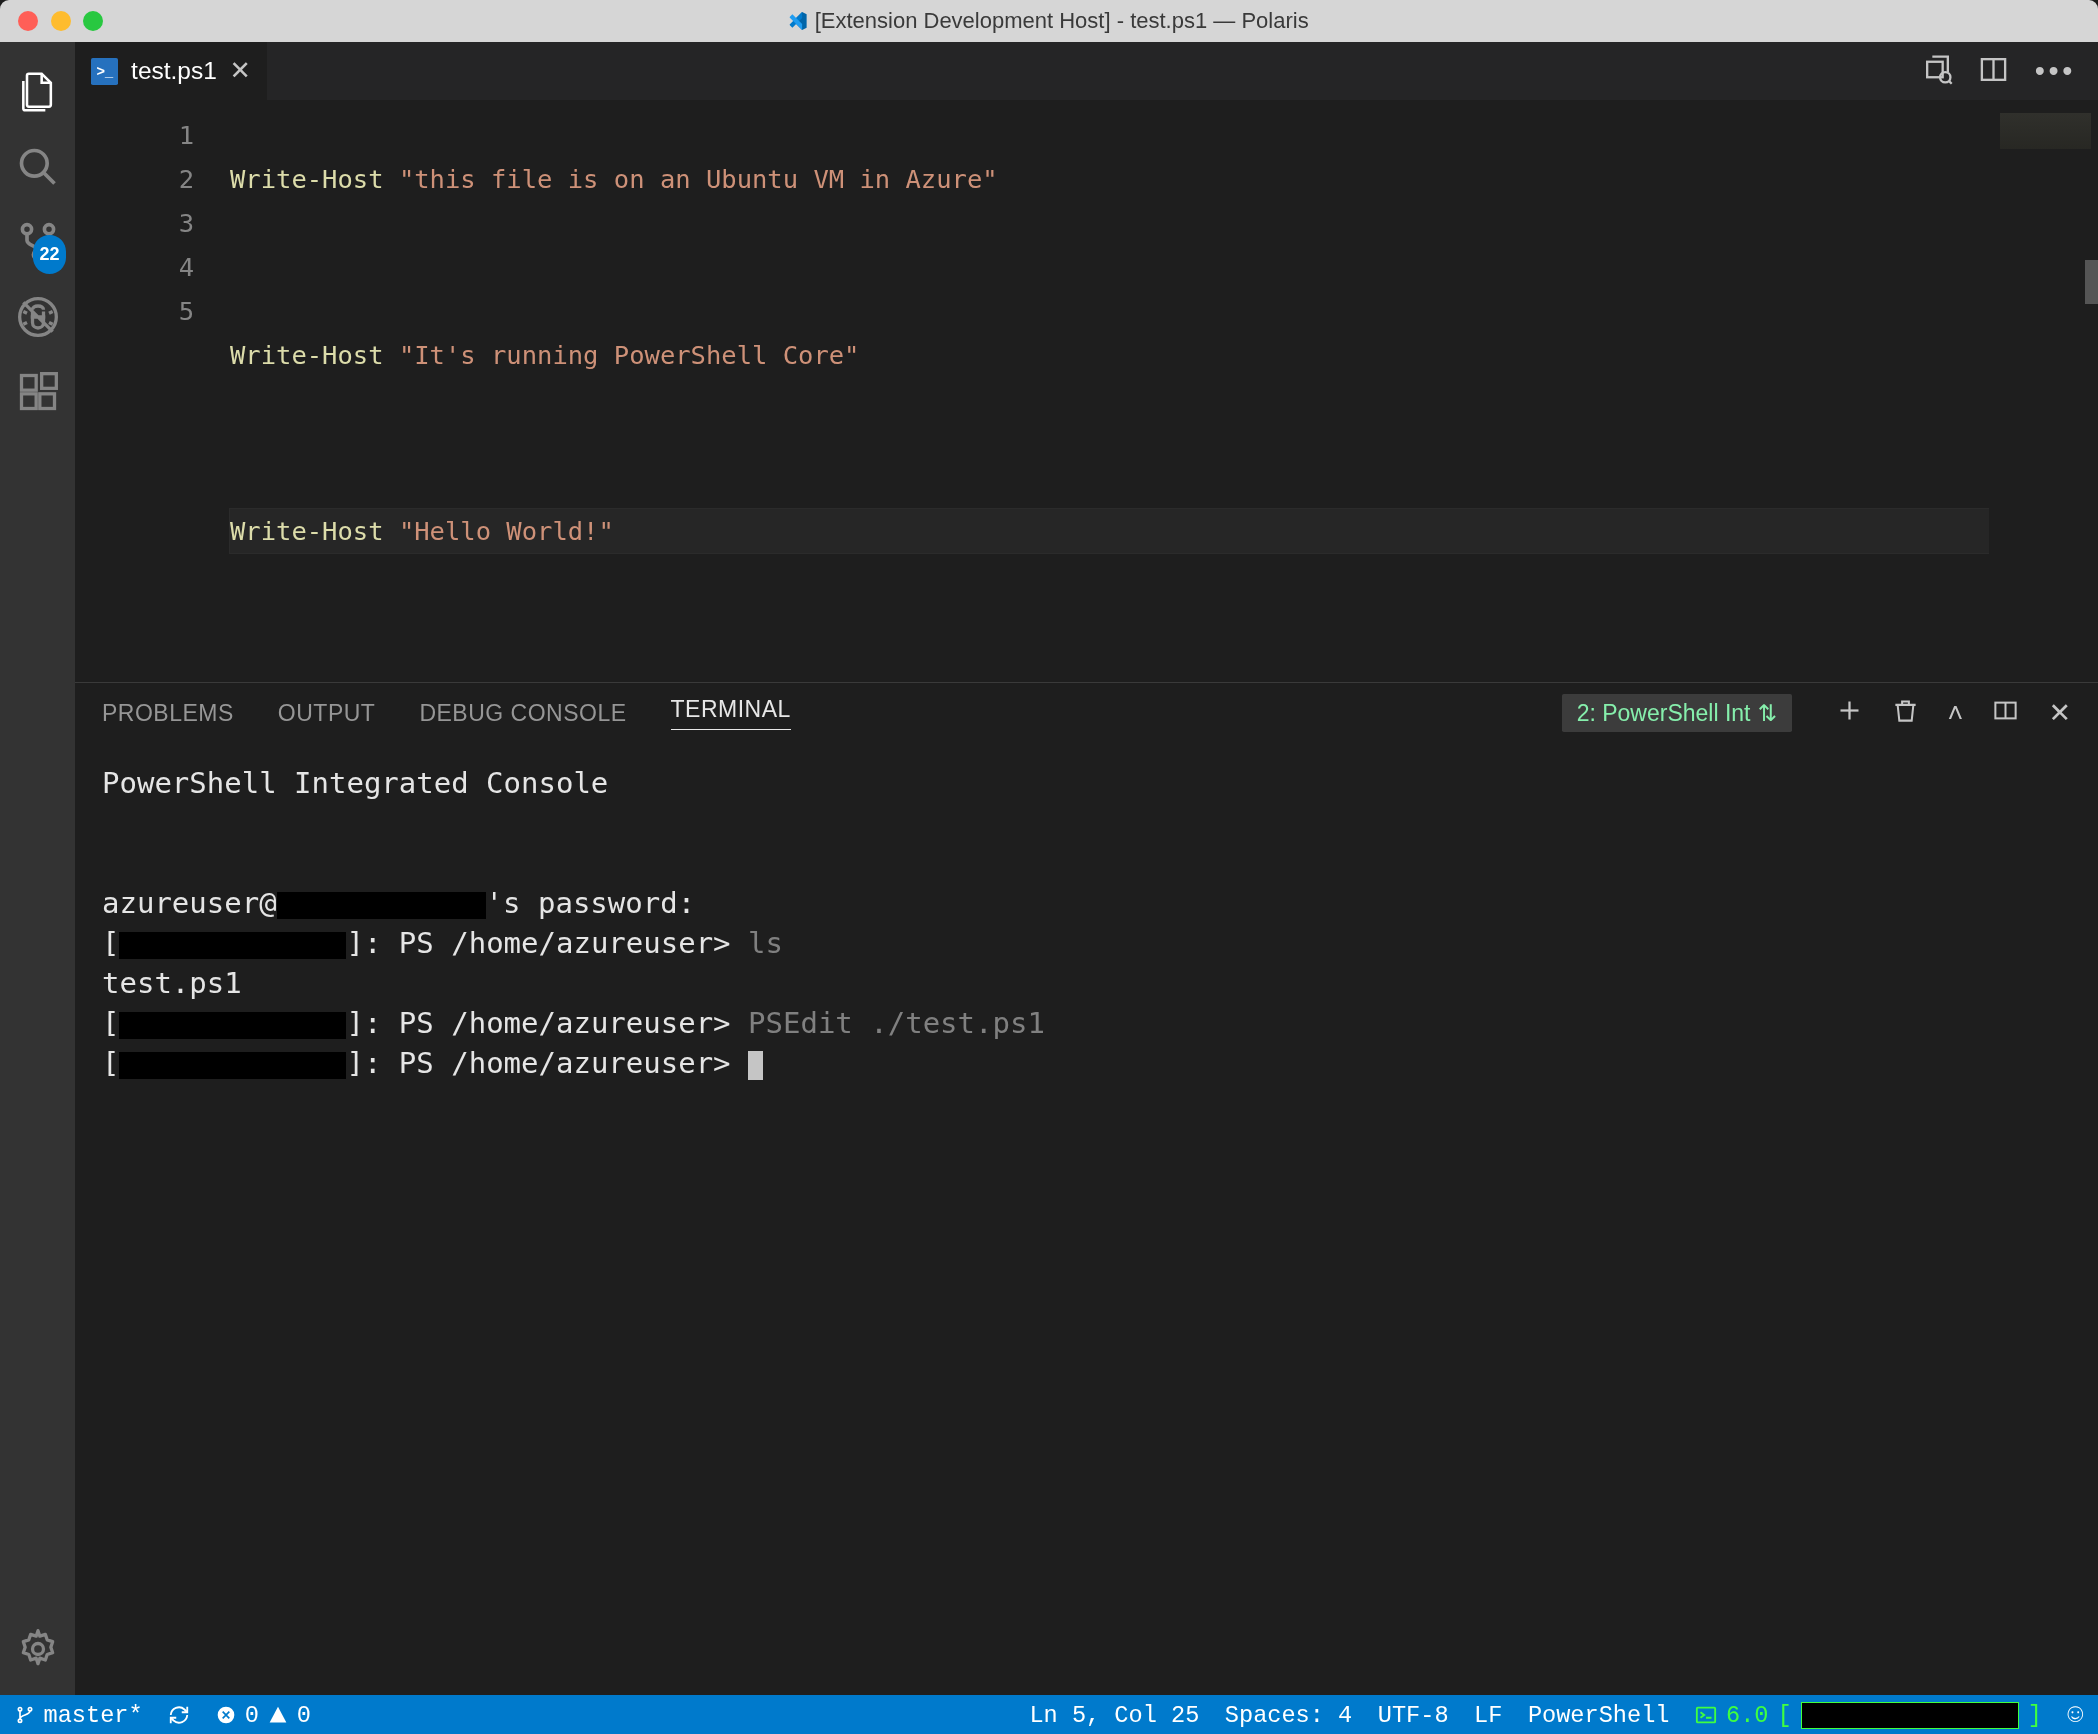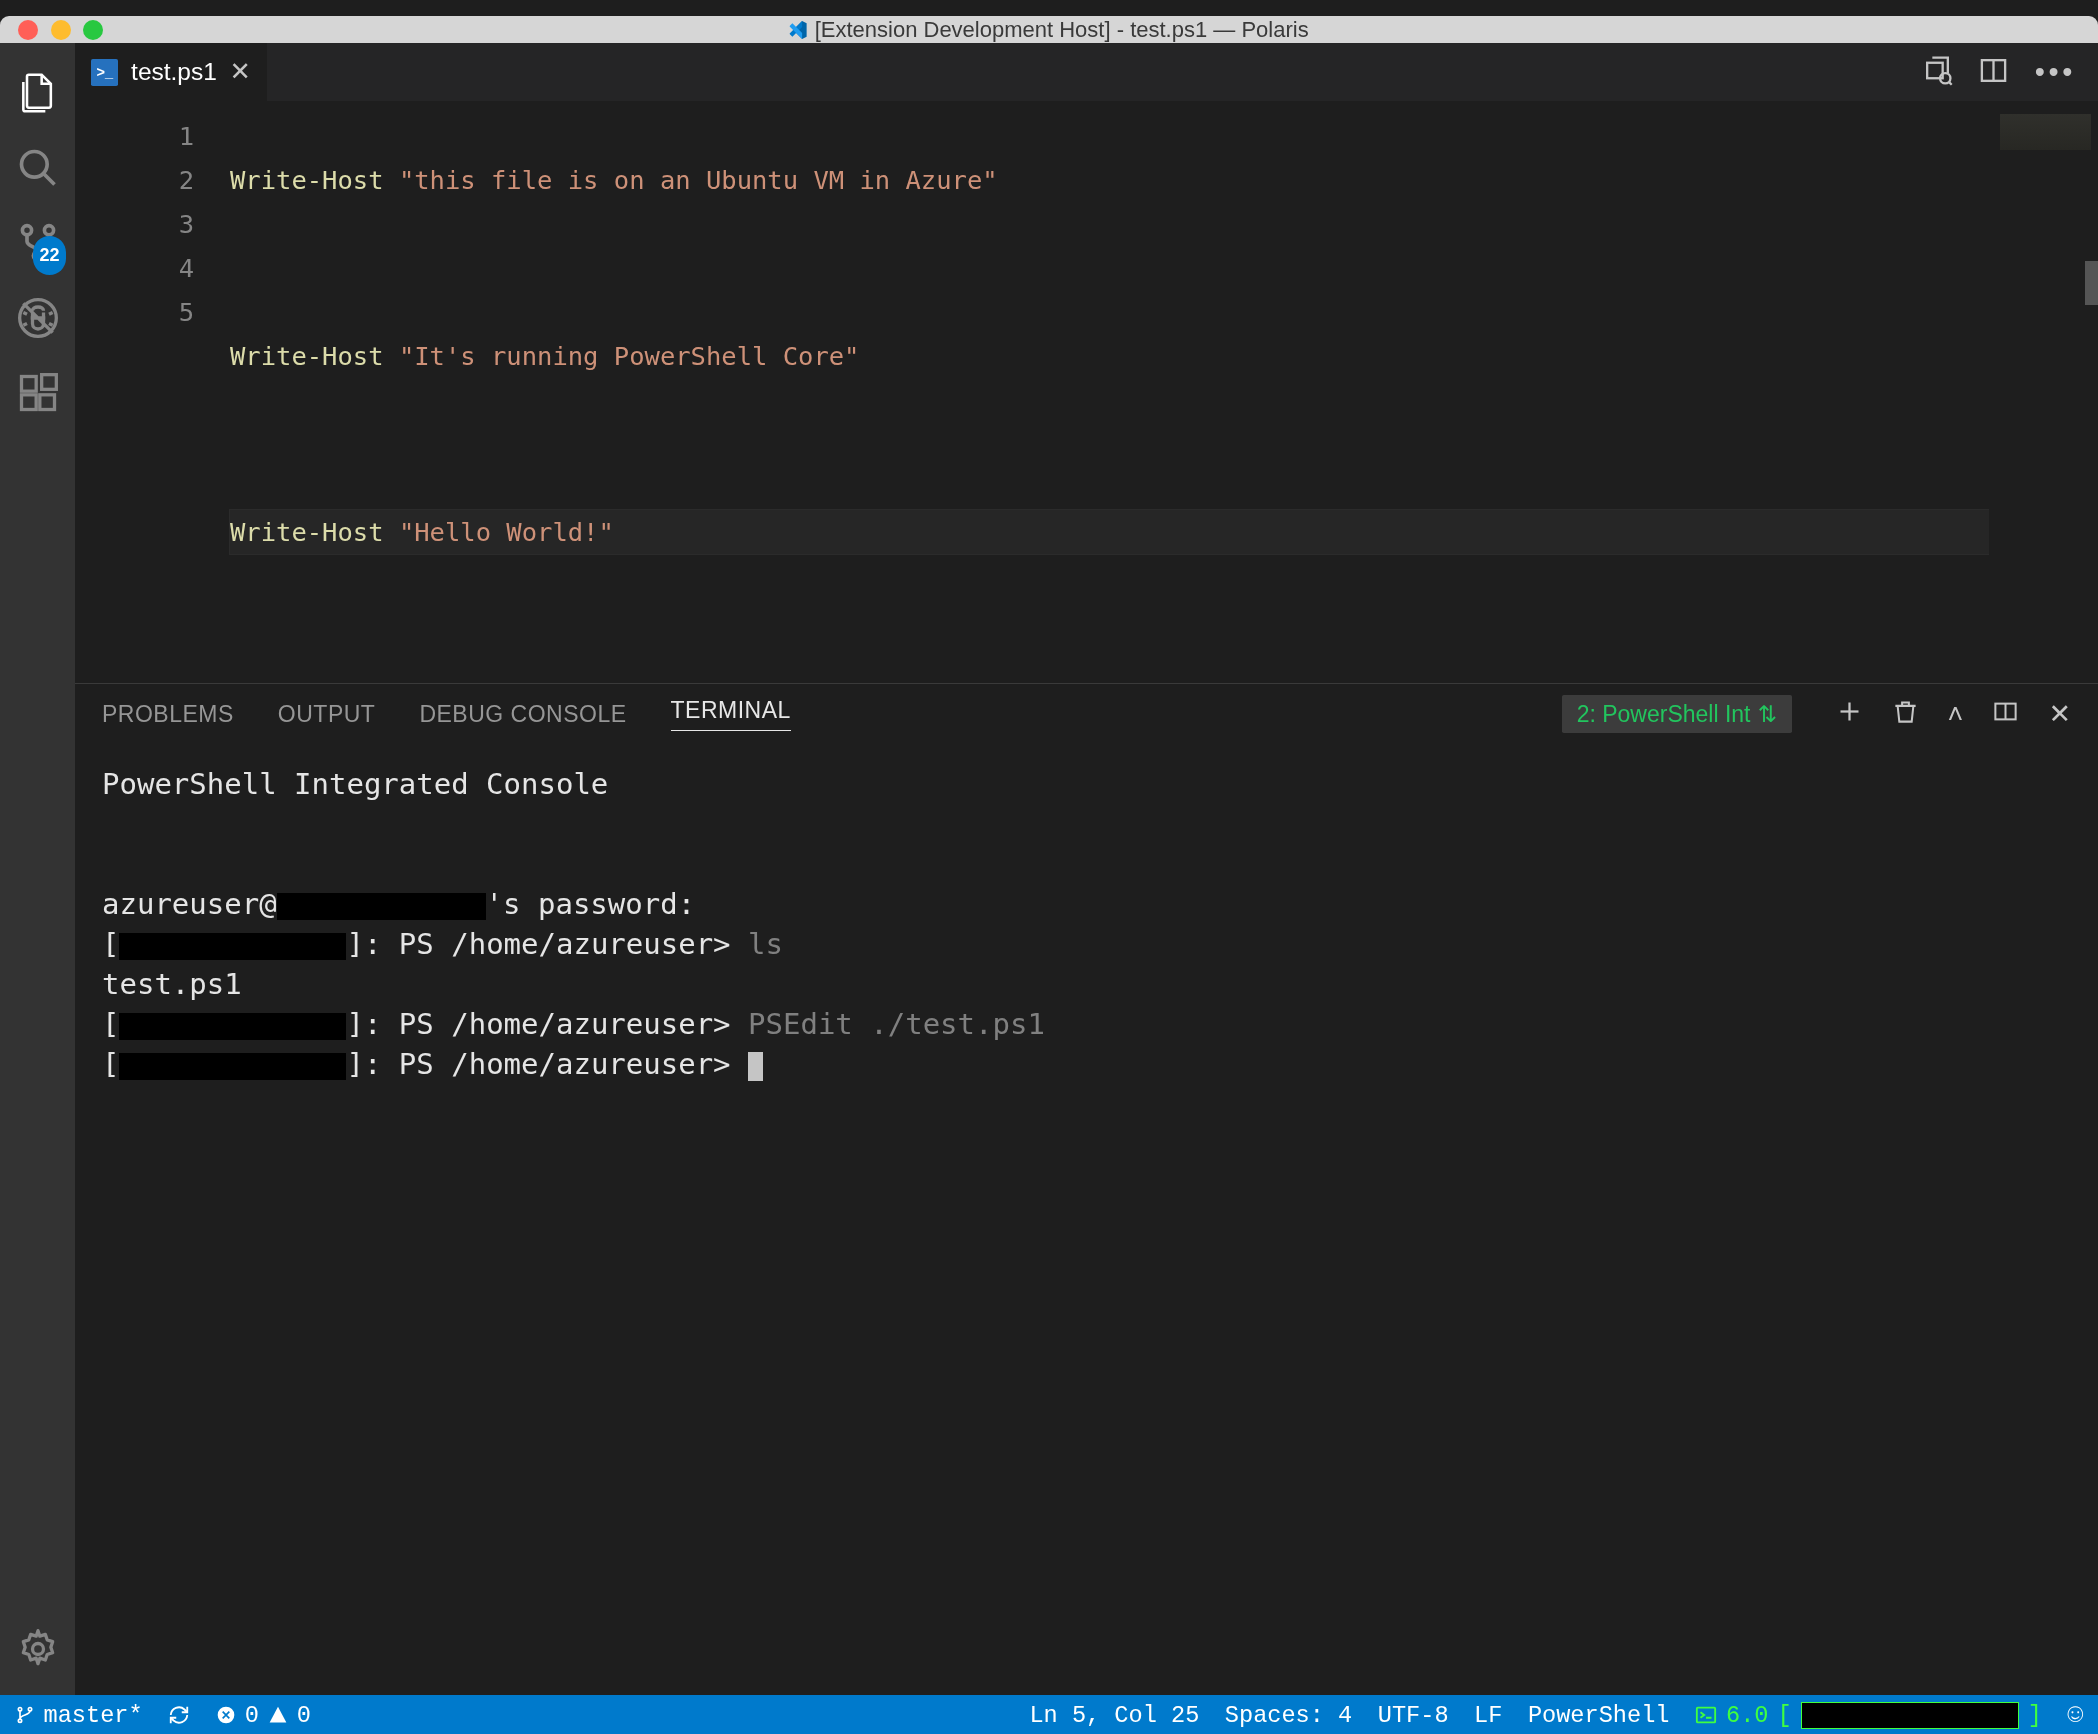--- a/index.html
+++ b/index.html
@@ -1,19 +1,19 @@
 <!DOCTYPE html>
 <html style="font-size:14.5px"><head>
 <meta charset="utf-8">
 <style>
 * { margin: 0; padding: 0; box-sizing: border-box; }
 html, body { width: 2098px; height: 1735px; font-family: -apple-system, "Segoe UI", sans-serif; background: #1e1e1e; overflow: hidden; }
 .window { width: 100%; height: 100%; display: flex; flex-direction: column; }
 
-.titlebar { height: 27px; background: #d6d6d6; display: flex; align-items: center; position: relative; border-top-left-radius: 9px; border-top-right-radius: 9px; margin-top: 16px; }
+.titlebar { height: 42px; background: #d6d6d6; display: flex; align-items: center; position: relative; border-top-left-radius: 9px; border-top-right-radius: 9px; }
 .traffic { display: flex; gap: 12.7px; padding-left: 18px; }
 .traffic .dot { width: 20px; height: 20px; border-radius: 50%; }
 .dot-close { background: #ff5f57; }
 .dot-min { background: #febc2e; }
 .dot-max { background: #28c840; }
 .title-text { position: absolute; left: 50%; transform: translateX(-50%); font-size: 22px; color: #3a3a3a; display: flex; align-items: center; gap: 7.3px; }
 .vscode-glyph { width: 18px; height: 18px; display: inline-block; }
 
 .body { flex: 1; display: flex; min-height: 0; }
 
@@ -42,21 +42,21 @@
 .tok-str { color: #ce9178; }
 .minimap { width: 109px; background: #1e1e1e; position: relative; }
 .minimap-blob { position: absolute; top: 12.7px; right: 7.3px; width: 91px; height: 36px; background: linear-gradient(#665, #443); opacity: .25; }
 .scroll-marker { position: absolute; right: 0; top: 160px; width: 12.7px; height: 44px; background: #555; }
 
 .panel { flex: 1; background: #1e1e1e; border-top: 0.9px solid #3a3a3a; display: flex; flex-direction: column; min-height: 0; }
 .panel-tabs { height: 60px; display: flex; align-items: center; padding: 0 27px; gap: 44px; color: #969696; font-size: 23px; }
 .panel-tab { cursor: pointer; letter-spacing: 0.5px; }
 .panel-tab.active { color: #e7e7e7; border-bottom: 1.8px solid #e7e7e7; padding-bottom: 5.5px; }
 .panel-tabs .spacer { flex: 1; }
-.term-sel { background: #3c3c3c; color: #22c55e; padding: 5.5px 14.5px; font-size: 23px; border-radius: 1.8px; display: flex; align-items: center; gap: 7.3px; }
+.term-sel { background: #3c3c3c; color: #86efac; padding: 5.5px 14.5px; font-size: 23px; border-radius: 1.8px; display: flex; align-items: center; gap: 7.3px; }
 .panel-actions { display: flex; align-items: center; gap: 29px; color: #c5c5c5; }
 .panel-actions svg { width: 27px; height: 27px; }
 .panel-actions .chev-up { font-size: 27px; }
 
 .terminal { flex: 1; padding: 20px 27px; font-family: Menlo, Consolas, monospace; font-size: 29px; color: #cccccc; line-height: 40px; overflow: hidden; }
 .term-white { color: #e5e5e5; }
 .term-cmd { color: #808080; }
 .redact { display: inline-block; background: #000; height: 27px; vertical-align: middle; }
 .cursor-block { display: inline-block; width: 14.5px; height: 29px; background: #c5c5c5; vertical-align: middle; }
 

